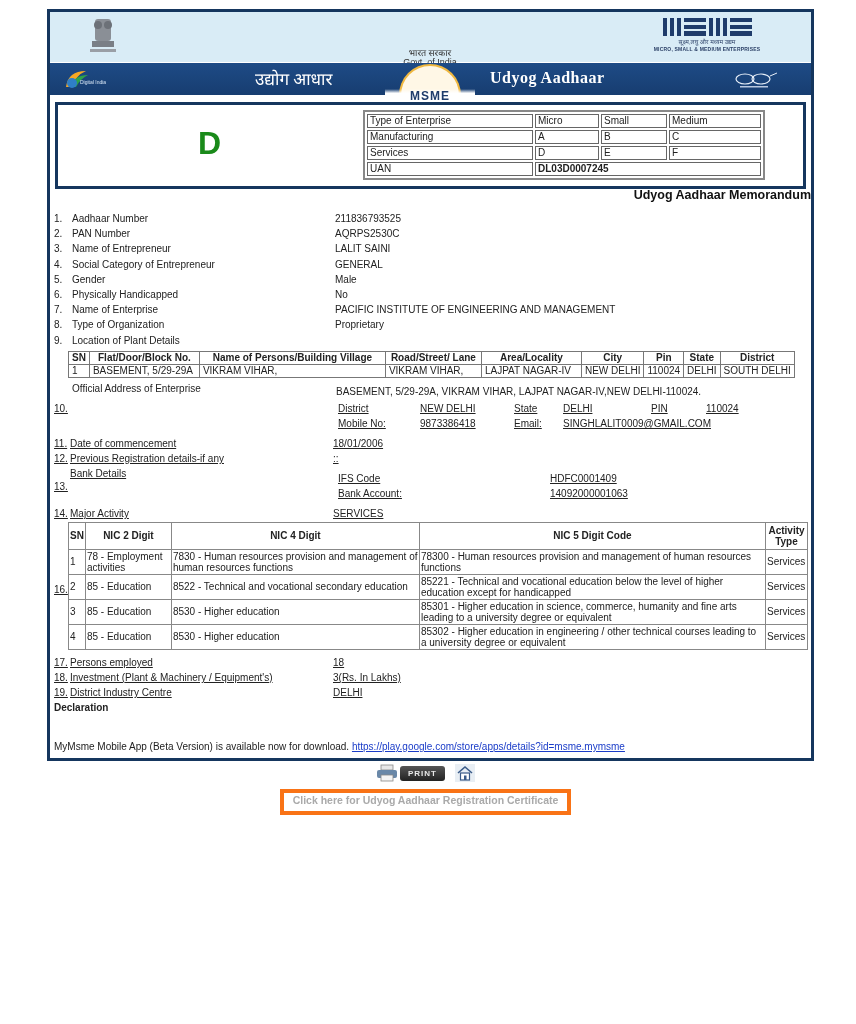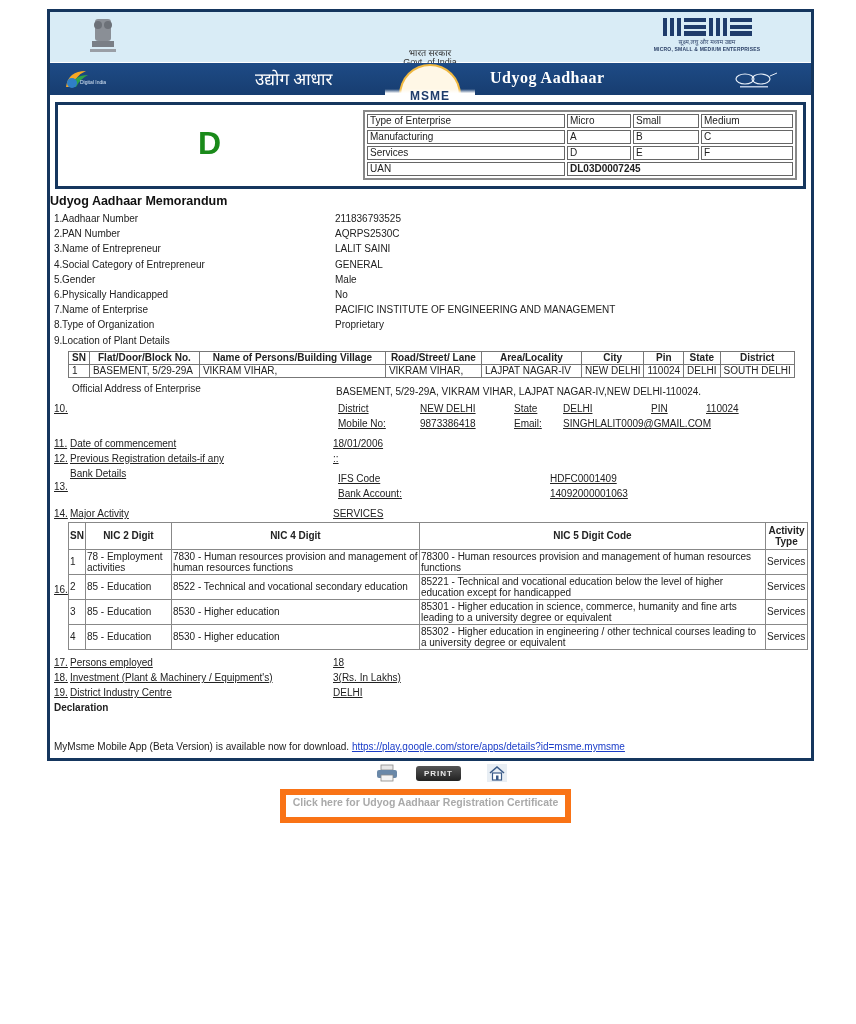--- a/index.html
+++ b/index.html
@@ -24,46 +24,46 @@
   .band-en { position: absolute; left: 440px; top: 6px; font-family: "Liberation Serif", serif; font-weight: bold; font-size: 16px; color: #ffffff; letter-spacing: 0.5px; }
   .center-seal { position: absolute; left: 335px; top: 52px; width: 90px; height: 38px; }
   .seal-arc { position: absolute; left: 14px; top: 0; width: 62px; height: 36px; border-radius: 31px 31px 0 0; background: #fff7e6; border: 2px solid #f0b840; border-bottom: none; }
   .seal-text { position: absolute; left: 0; top: 25px; width: 90px; text-align: center; font-family: "Liberation Sans", sans-serif; font-weight: bold; font-size: 12px; color: #1f3c6b; letter-spacing: 1px; background: linear-gradient(180deg, transparent 0%, #ffffff 30%); }
   .swachh { position: absolute; left: 680px; top: 7px; width: 48px; height: 20px; }
   .type-box { position: absolute; left: 5px; top: 90px; width: 751px; height: 87px; border: 3px solid #15365e; background: #fff; }
   .big-d { position: absolute; left: 140px; top: 20px; font-size: 32px; font-weight: bold; color: #1a8a1a; }
   .type-table { position: absolute; left: 305px; top: 5px; border: 2px solid #888; border-collapse: separate; border-spacing: 2px; font-size: 10px; }
   .type-table td { border: 1px solid #666; height: 14px; padding: 0 2px; line-height: 12px; color: #222; background: #fff; }
   .uan-val { color: #d01818; font-weight: bold; font-size: 10px; }
-  .memo-title { position: absolute; left: 0; top: 182px; width: 761px; text-align: left; font-weight: bold; font-size: 12.5px; color: #111; }
+  .memo-title { position: absolute; left: 0; top: 176px; width: 761px; text-align: right; font-weight: bold; font-size: 12.5px; color: #111; }
   .rows { position: absolute; left: 4px; top: 199px; width: 755px; font-size: 10px; }
   .r { position: relative; height: 15.2px; line-height: 15px; }
   .r .num { position: absolute; left: 0; }
-  .r .lbl { position: absolute; left: 8px; text-align: center; }
+  .r .lbl { position: absolute; left: 18px; text-align: center; }
   .r .val { position: absolute; left: 281px; }
   .plant { position: absolute; left: 18px; top: 339px; border-collapse: collapse; font-size: 10px; }
   .plant th, .plant td { border: 1px solid #777; padding: 0 3px; height: 13px; line-height: 12px; white-space: nowrap; }
   .plant th { font-weight: bold; text-align: center; }
   .off-lbl { position: absolute; left: 22px; top: 371px; font-size: 10px; }
   .off-val { position: absolute; left: 286px; top: 374px; font-size: 10px; }
   .abs { position: absolute; font-size: 10px; white-space: nowrap; text-decoration: underline; }
   .nic { position: absolute; left: 18px; top: 510px; border-collapse: collapse; font-size: 10px; width: 740px; }
   .nic th, .nic td { border: 1px solid #888; padding: 0 1px; line-height: 11.5px; vertical-align: middle; }
   .nic th { font-weight: bold; text-align: center; height: 27px; }
   .nic td { height: 25px; }
   .nic td.sn { width: 14px; }
   .decl-h { position: absolute; left: 4px; top: 690px; font-size: 10px; font-weight: bold; }
   .decl { position: absolute; left: 4px; top: 702px; width: 750px; font-size: 10px; line-height: 11.5px; }
   .app-line { position: absolute; left: 4px; top: 729px; font-size: 10px; }
   .app-link { color: #1a3cc8; text-decoration: underline; }
-  .print-row { position: absolute; left: 376px; top: 763px; height: 20px; display: flex; align-items: center; gap: 18px; }
+  .print-row { position: absolute; left: 376px; top: 763px; height: 20px; display: flex; align-items: center; gap: 2px; }
   .print-icon { width: 22px; height: 18px; position: relative; }
   .print-btn { background: linear-gradient(180deg,#555 0%, #222 100%); color: #e8e8e8; font-size: 8px; font-weight: bold; padding: 3px 8px; border-radius: 3px; letter-spacing: 1px; cursor: pointer; }
   .home-icon { width: 20px; height: 18px; background: #e8eef4; position: relative; margin-left: 8px; }
-  .cert-btn { position: absolute; left: 280px; top: 789px; width: 291px; height: 34px; border: 6px solid #f97316; background: #fff; font-size: 10.5px; font-weight: bold; color: #aaa; text-align: center; line-height: 15px; cursor: pointer; }
+  .cert-btn { position: absolute; left: 280px; top: 789px; width: 291px; height: 26px; border: 4px solid #f97316; background: #fff; font-size: 10.5px; font-weight: bold; color: #aaa; text-align: center; line-height: 15px; cursor: pointer; }
 </style>
 </head>
 <body>
 
 <div class="frame">
 
   <div class="hdr-top">
     <svg class="emblem" viewBox="0 0 42 42">
       <rect x="13" y="4" width="16" height="22" rx="3" fill="#8a8f96"></rect>
       <circle cx="16" cy="10" r="4" fill="#6c7178"></circle>
@@ -113,21 +113,21 @@
   <div class="center-seal">
     <div class="seal-arc"></div>
     <div class="seal-text">MSME</div>
   </div>
 
   <div class="type-box">
     <div class="big-d">D</div>
     <table class="type-table">
       <tbody>
           <tr>
-        <td style="width:198px">Type of Enterprise</td>
+        <td style="width:166px">Type of Enterprise</td>
         <td style="width:64px">Micro</td>
         <td style="width:66px">Small</td>
         <td style="width:92px">Medium</td>
       </tr>
       <tr>
         <td>Manufacturing</td>
         <td>A</td>
         <td>B</td>
         <td>C</td>
       </tr>

